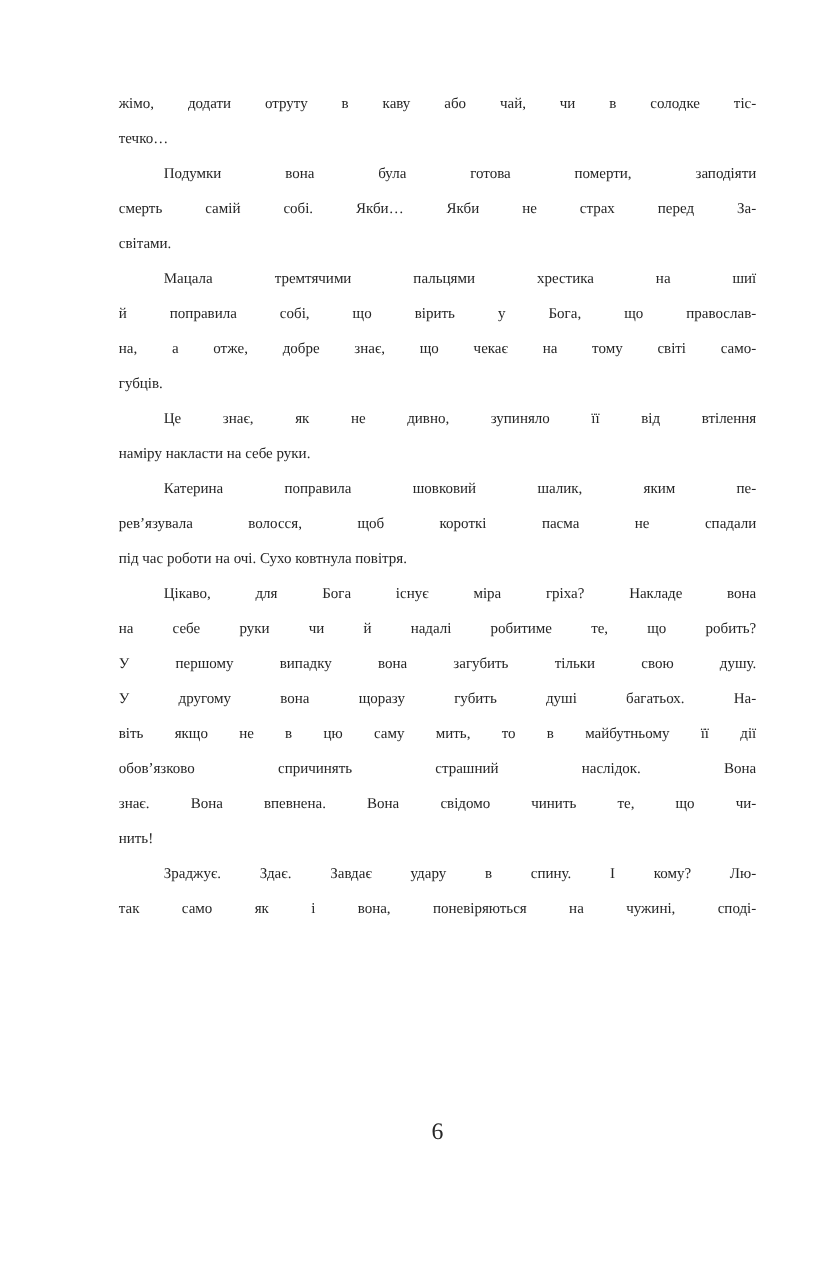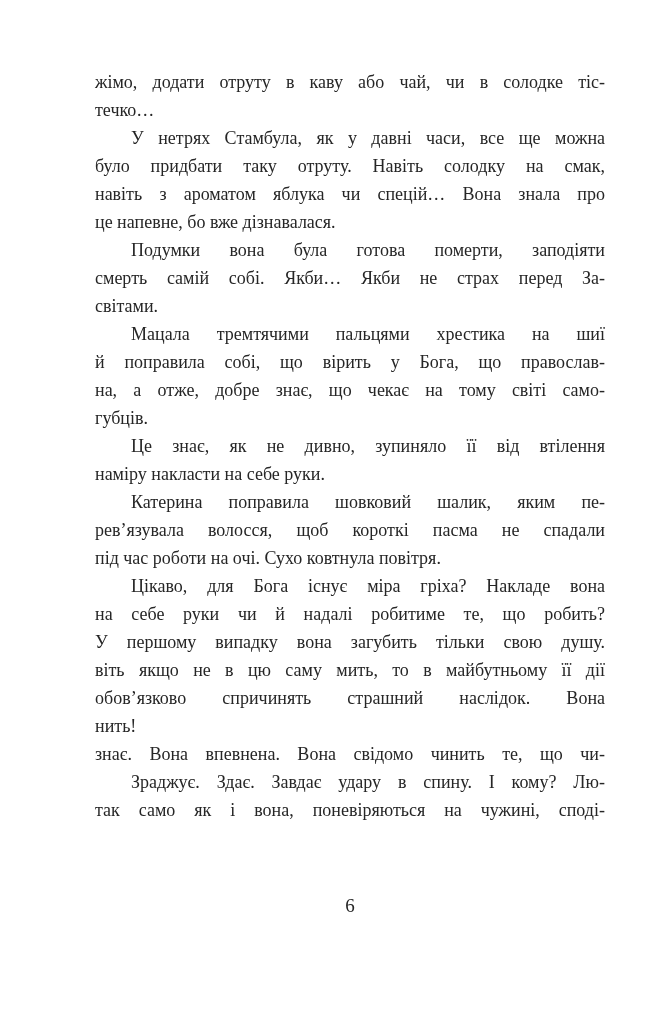--- a/index.html
+++ b/index.html
@@ -20,21 +20,21 @@
     width: 658px;
     height: 1024px;
     background: #ffffff;
   }
   .text-block {
     position: absolute;
     left: 95px;
     top: 68px;
     width: 510px;
     color: #262626;
-    font-size: 18px;
+    font-size: 12px;
     line-height: 28px;
   }
   .paragraph {
     margin: 0;
     padding: 0;
   }
   .line {
     text-align: justify;
     text-align-last: justify;
     height: 28px;
@@ -61,26 +61,20 @@
 </head>
 <body>
 
 <div class="book-page">
   <div class="text-block">
       <div class="paragraph">
         <div class="line">жімо, додати отруту в каву або чай, чи в солодке тіс-</div>
         <div class="line endline">течко…</div>
       </div>
       <div class="paragraph">
-        <div class="line indent">У нетрях Стамбула, як у давні часи, все ще можна</div>
-        <div class="line">було придбати таку отруту. Навіть солодку на смак,</div>
-        <div class="line">навіть з ароматом яблука чи спецій… Вона знала про</div>
-        <div class="line endline">це напевне, бо вже дізнавалася.</div>
-      </div>
-      <div class="paragraph">
         <div class="line indent">Подумки вона була готова померти, заподіяти</div>
         <div class="line">смерть самій собі. Якби… Якби не страх перед За-</div>
         <div class="line endline">світами.</div>
       </div>
       <div class="paragraph">
         <div class="line indent">Мацала тремтячими пальцями хрестика на шиї</div>
         <div class="line">й поправила собі, що вірить у Бога, що православ-</div>
         <div class="line">на, а отже, добре знає, що чекає на тому світі само-</div>
         <div class="line endline">губців.</div>
       </div>
@@ -90,24 +84,25 @@
       </div>
       <div class="paragraph">
         <div class="line indent">Катерина поправила шовковий шалик, яким пе-</div>
         <div class="line">рев’язувала волосся, щоб короткі пасма не спадали</div>
         <div class="line endline">під час роботи на очі. Сухо ковтнула повітря.</div>
       </div>
       <div class="paragraph">
         <div class="line indent">Цікаво, для Бога існує міра гріха? Накладе вона</div>
         <div class="line">на себе руки чи й надалі робитиме те, що робить?</div>
         <div class="line">У першому випадку вона загубить тільки свою душу.</div>
+        <div class="line">У другому вона щоразу губить душі багатьох. На-</div>
         <div class="line">віть якщо не в цю саму мить, то в майбутньому її дії</div>
         <div class="line">обов’язково спричинять страшний наслідок. Вона</div>
+        <div class="line">знає. Вона впевнена. Вона свідомо чинить те, що чи-</div>
         <div class="line endline">нить!</div>
-        <div class="line">знає. Вона впевнена. Вона свідомо чинить те, що чи-</div>
       </div>
       <div class="paragraph">
         <div class="line indent">Зраджує. Здає. Завдає удару в спину. І кому? Лю-</div>
         <div class="line">так само як і вона, поневіряються на чужині, споді-</div>
       </div>
     </div>
   <div class="page-number">6</div>
 </div>
 
 </body></html>

